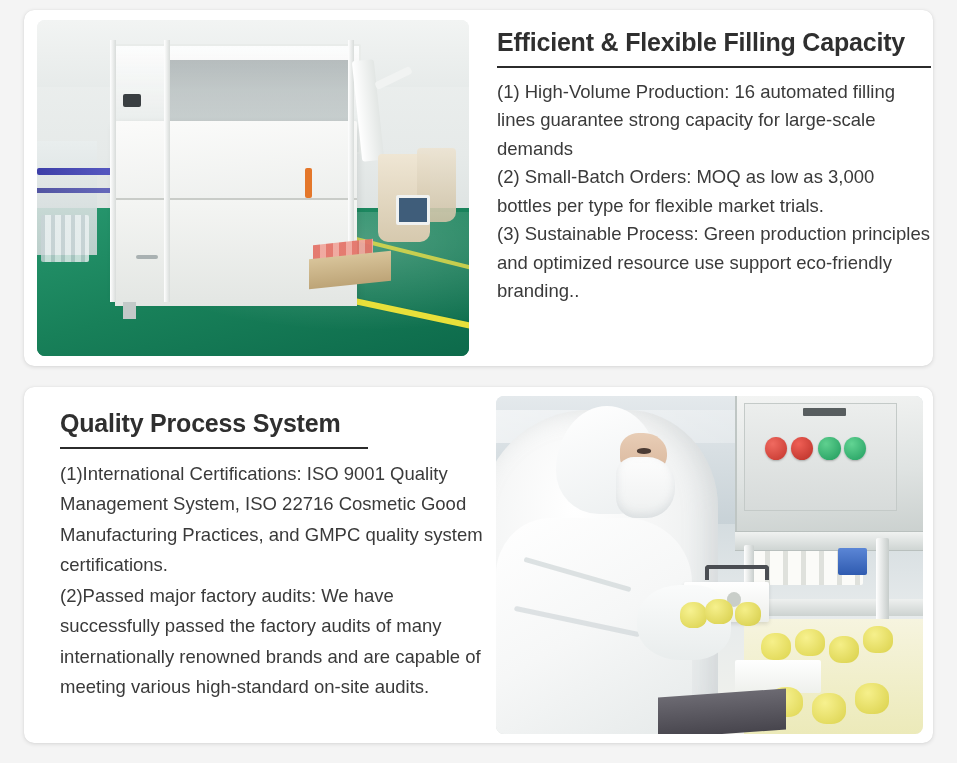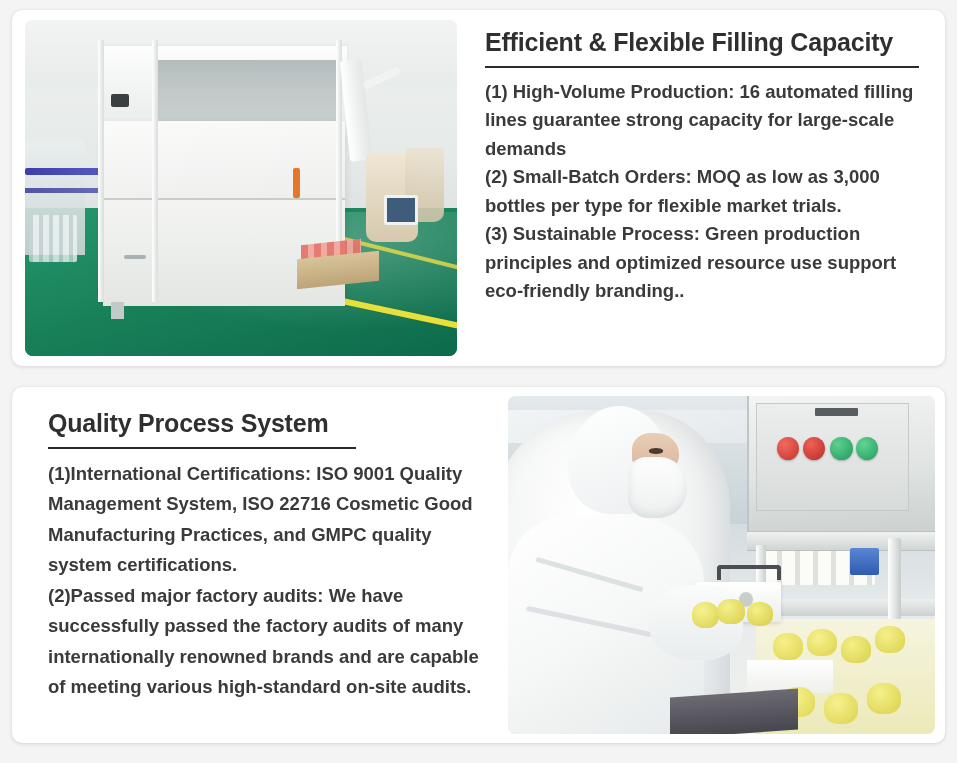--- a/index.html
+++ b/index.html
@@ -10,21 +10,21 @@
     background: #f4f4f4;
     font-family: "Liberation Sans", sans-serif;
     overflow: hidden;
   }
 
   .page {
     position: relative;
     width: 957px;
     height: 763px;
     background: #f4f4f4;
-    padding: 10px 12px;
+    padding: 10px 24px;
   }
 
   
   .card {
     position: relative;
     background: #ffffff;
     border-radius: 10px;
     box-shadow: 0 1px 4px rgba(0,0,0,0.12), 0 0 1px rgba(0,0,0,0.10);
     overflow: hidden;
   }
@@ -89,21 +89,20 @@
   }
 
   .rule-wide { width: 434px; }
   .rule-narrow { width: 308px; }
 
   .body-text {
     font-size: 18.5px;
     line-height: 28.5px;
     color: #3a3a3a;
     white-space: pre-line;
-    font-weight: bold;
   }
 
   .body-text-left {
     font-size: 18.5px;
     line-height: 30.5px;
   }
 
   
   .img-filling {
     position: absolute;

